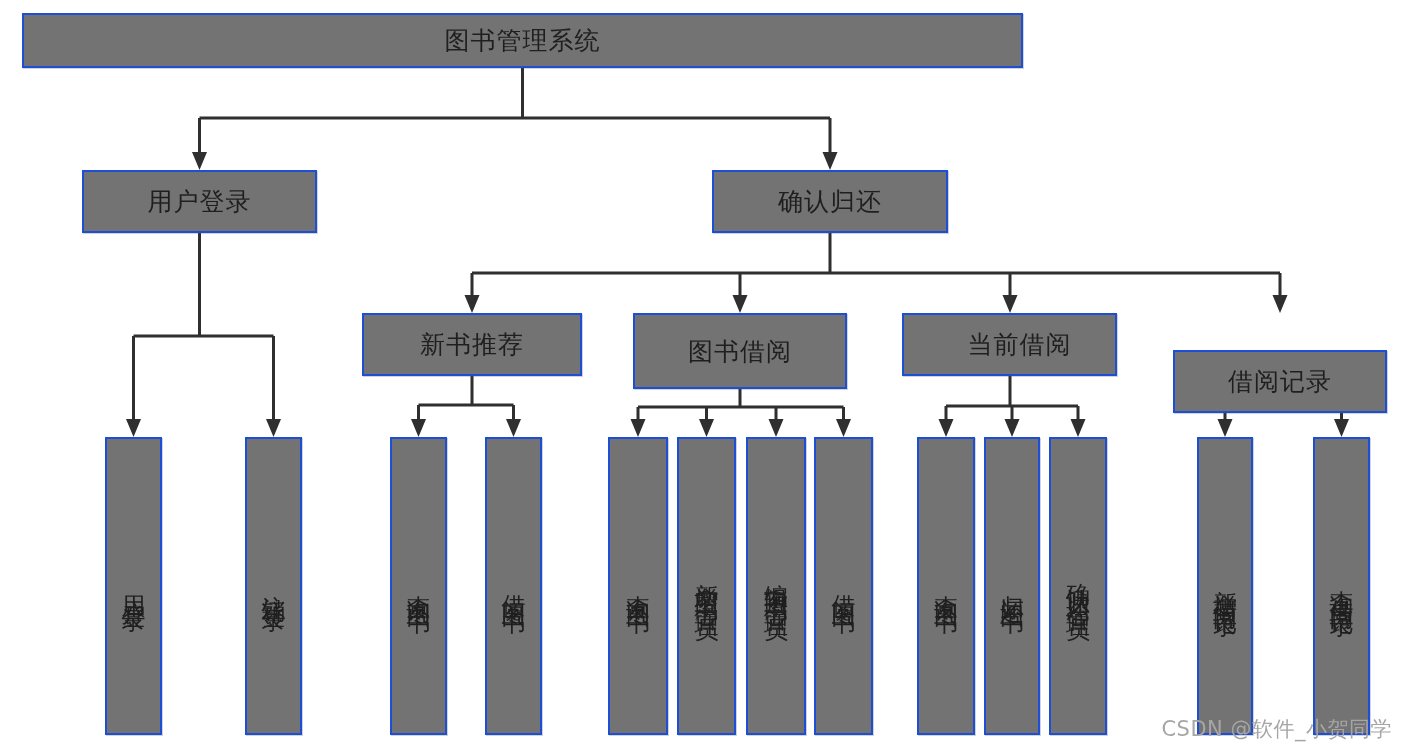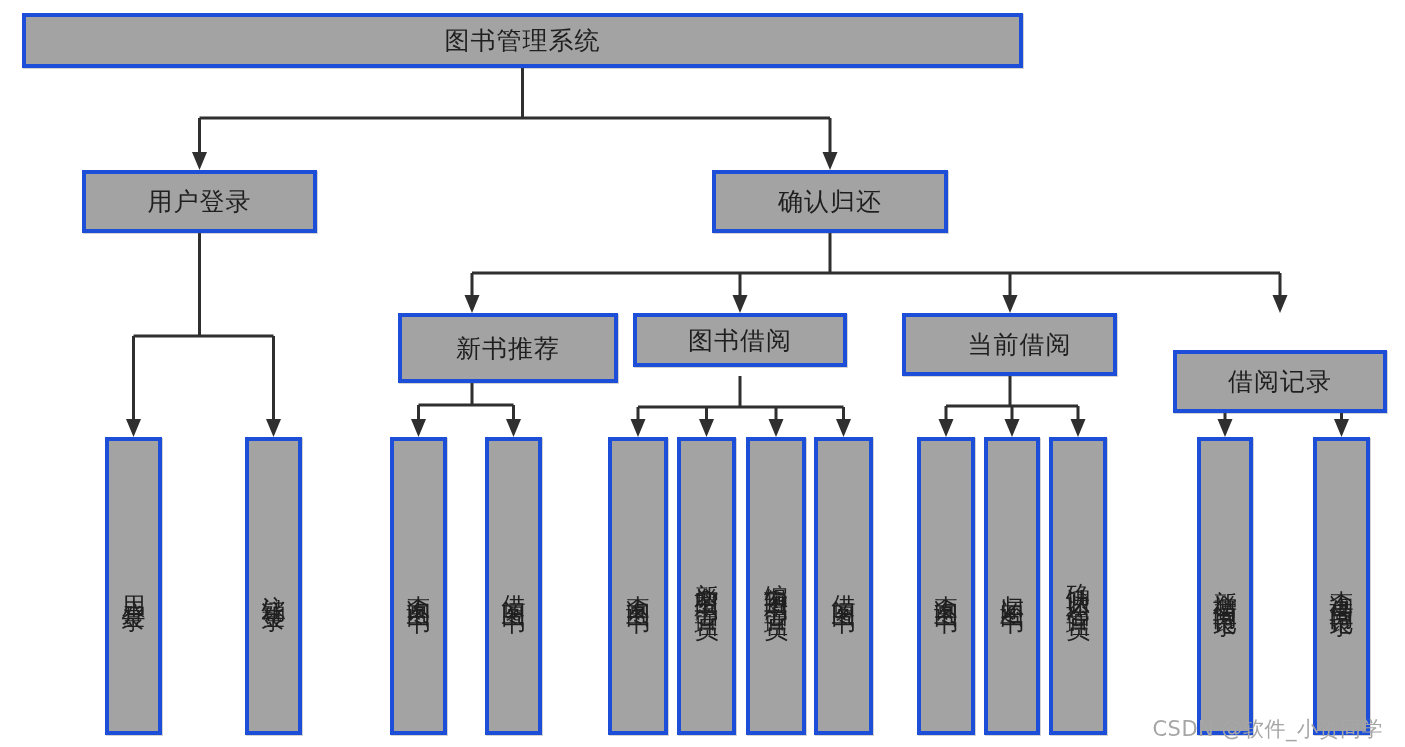--- a/index.html
+++ b/index.html
@@ -17,22 +17,22 @@
     overflow: hidden;
   }
   .connectors {
     position: absolute;
     left: 0;
     top: 0;
     pointer-events: none;
   }
   .node {
     position: absolute;
-    background: #a3a3a3;
-    border: 4px solid #1d4ed8;
+    background: #737373;
+    border: 2px solid #1d4ed8;
     box-sizing: border-box;
     display: flex;
     align-items: center;
     justify-content: center;
     box-shadow: 1px 1px 0 rgba(80,80,80,0.25);
   }
   .node-h {
     font-size: 25px;
     letter-spacing: 1px;
     white-space: nowrap;
@@ -40,42 +40,42 @@
   .node-v .vtext {
     writing-mode: vertical-rl;
     font-size: 24px;
     letter-spacing: 5px;
     line-height: 1;
   }
   
   .n-root { left: 22px;   top: 13px;  width: 1001px; height: 55px; }
   .n-l2a  { left: 82px;   top: 170px; width: 235px;  height: 63px; }
   .n-l2b  { left: 712px;  top: 170px; width: 236px;  height: 63px; }
-  .n-l3a  { left: 362px;  top: 313px; width: 220px;  height: 70px; margin-left: 36px; }
-  .n-l3b  { left: 633px;  top: 313px; width: 214px;  height: 54px; }
+  .n-l3a  { left: 362px;  top: 313px; width: 220px;  height: 63px; }
+  .n-l3b  { left: 633px;  top: 313px; width: 214px;  height: 76px; }
   .n-l3c  { left: 902px;  top: 313px; width: 215px;  height: 63px; padding-left: 20px; }
   .n-l3d  { left: 1173px; top: 313px; width: 214px;  height: 63px; margin-top: 37px; }
   
   .leaf { top: 437px; height: 298px; }
   .f01 { left: 105px;  width: 57px; }
   .f02 { left: 245px;  width: 57px; }
   .f03 { left: 390px;  width: 57px; }
   .f04 { left: 485px;  width: 57px; }
   .f05 { left: 608px;  width: 60px; }
   .f06 { left: 677px;  width: 59px; }
   .f07 { left: 746px;  width: 60px; }
   .f08 { left: 814px;  width: 59px; }
   .f09 { left: 917px;  width: 58px; }
   .f10 { left: 984px;  width: 56px; }
   .f11 { left: 1049px; width: 58px; }
   .f12 { left: 1197px; width: 56px; }
   .f13 { left: 1313px; width: 57px; }
   .watermark {
     position: absolute;
-    right: 22px;
+    right: 13px;
     bottom: 4px;
     font-size: 21px;
     letter-spacing: 0.5px;
     color: #a6a6a6;
     white-space: nowrap;
     z-index: 5;
   }
 </style>
 </head>
 <body>

